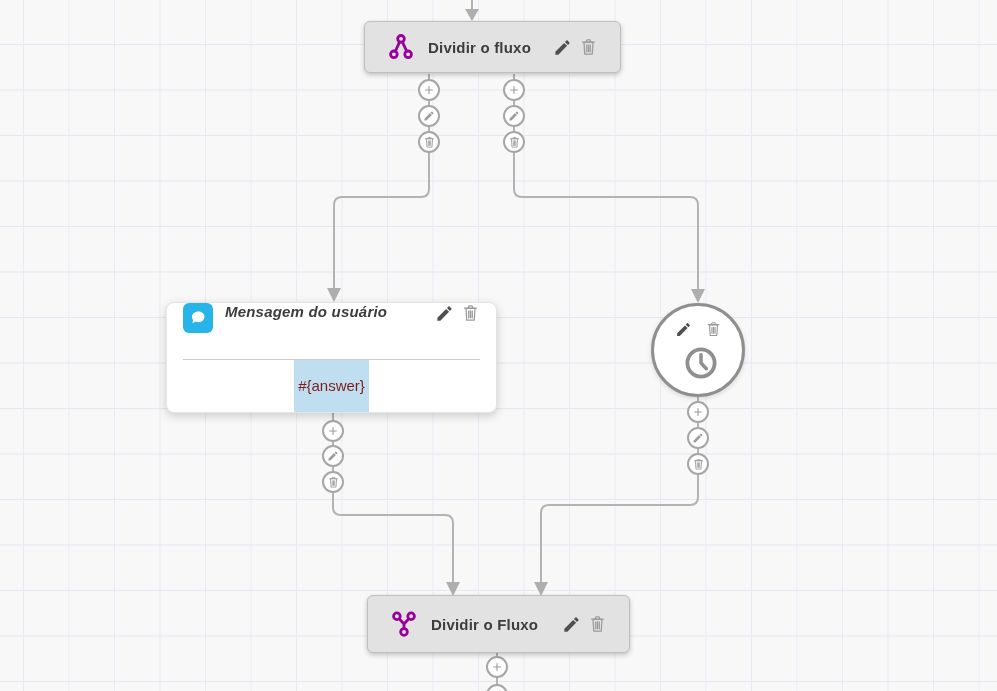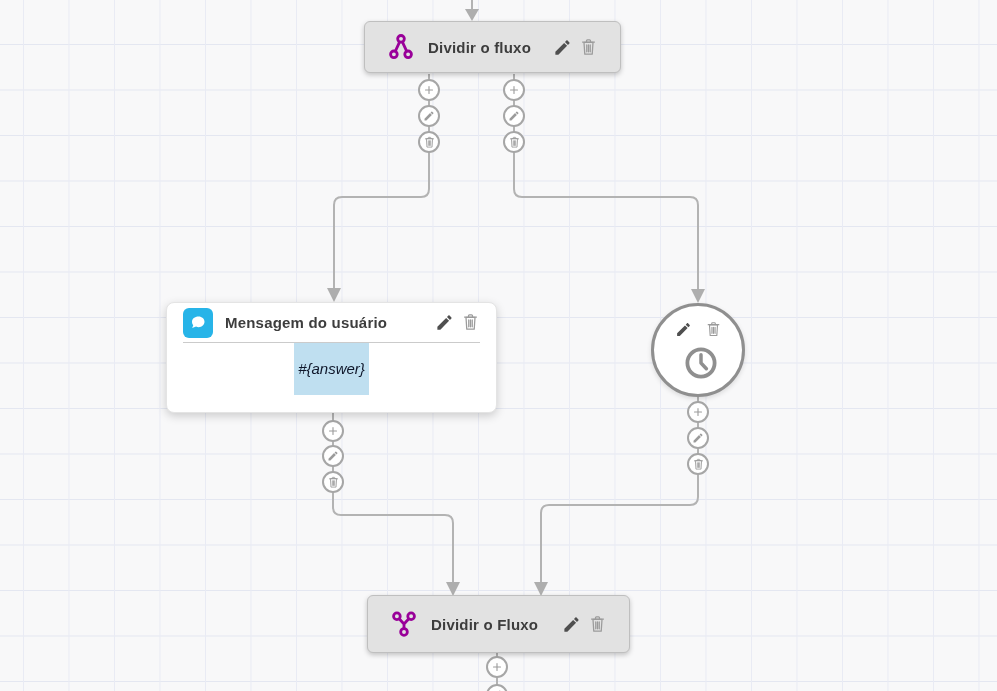--- a/index.html
+++ b/index.html
@@ -31,32 +31,32 @@
   .hdr-btn + .hdr-btn { margin-left:6px; }
   .hdr-btn.edit { color:#4f4f4f; }
   .hdr-btn.del  { color:#9b9b9b; }
 
   .card {
     position:absolute; left:166px; top:302px; width:331px; height:111px; z-index:3;
     background:#ffffff; border-radius:8px; border:1px solid #e4e4e4;
     box-shadow:0 3px 10px rgba(0,0,0,0.18);
   }
   .card-header {
-    display:flex; align-items:center; height:40px;
-    margin:0 16px; border-bottom:1px solid #cbcbcb;
+    display:flex; height:57px;
+    margin:0 16px; border-bottom:1px solid #cbcbcb;font-style:italic;
   }
   .msg-ico {
     width:30px; height:30px; border-radius:6px; background:#27b4e8;
     display:flex; align-items:center; justify-content:center; margin-right:12px; flex:0 0 auto;
   }
   .msg-ico svg { width:20px; height:20px; }
   .card-header .node-title { margin-right:auto; }
   .card-body { height:52px; display:flex; align-items:center; justify-content:center; }
   .var-chip {
-    background:#bfdff0; color:#0f172a; font-style:italic;
+    background:#bfdff0; color:#7f1d1d; 
     font-size:15px; line-height:20px; padding:16px 4px;
   }
 
   .clock-node {
     position:absolute; left:651px; top:303px; width:94px; height:94px; z-index:3;
     background:#ffffff; border:3px solid #8f8f8f; border-radius:50%;
     box-shadow:0 2px 5px rgba(0,0,0,0.12);
   }
   .clock-actions { position:absolute; left:0; right:0; top:14px; display:flex; justify-content:center; gap:6px; }
   .clock-actions .hdr-btn { width:18px; height:18px; }

